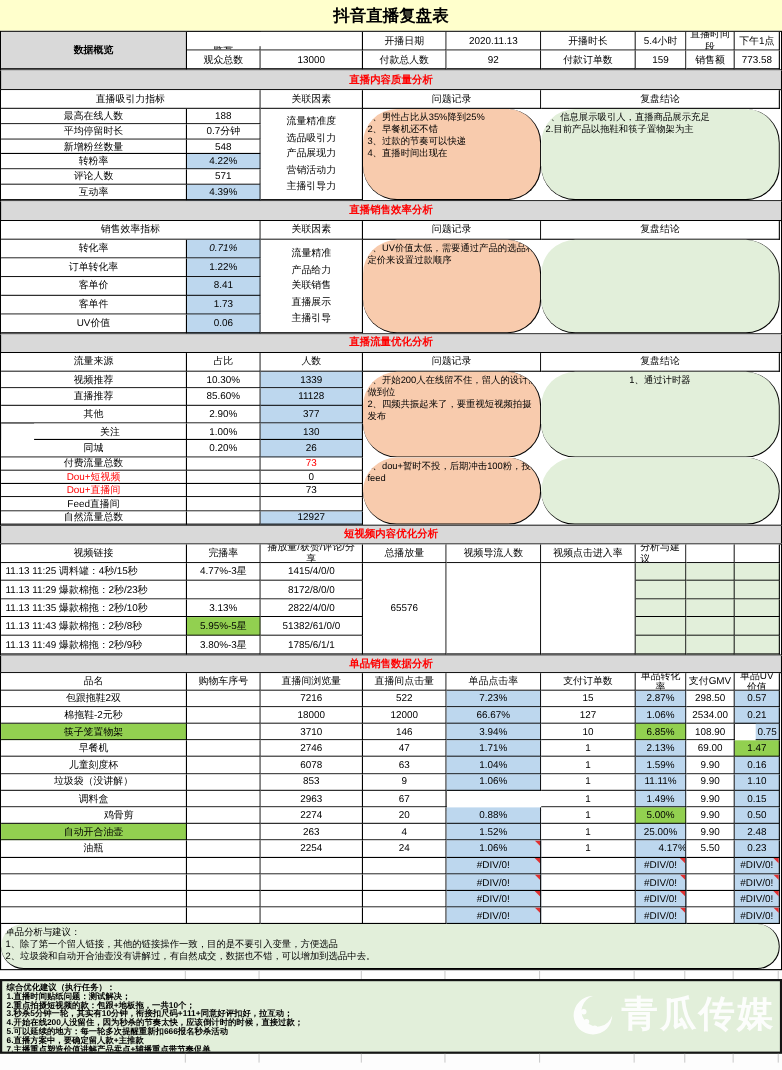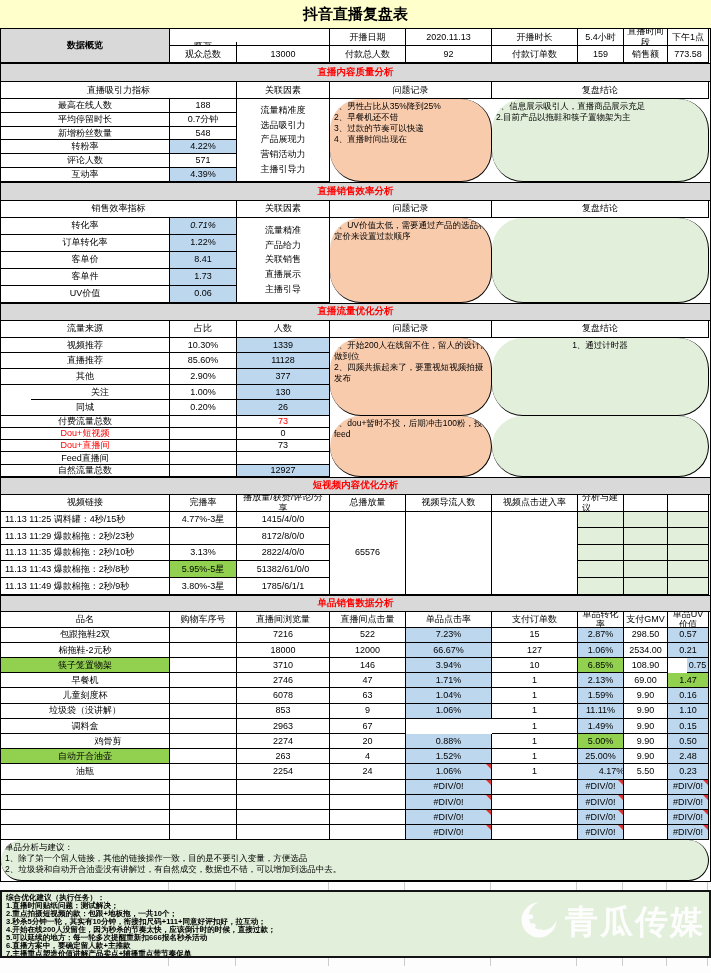--- a/index.html
+++ b/index.html
@@ -27,21 +27,21 @@
   .small{font-size:8.5px;line-height:1.3;border-radius:31px;}
   .factors{line-height:1.65;}
   .err{position:relative;}
   .err::after{content:'';position:absolute;top:0;right:0;width:0;height:0;
               border-left:5px solid transparent;border-top:5px solid #e03131;}
   .gridrow{display:flex;width:711px;}
   .gridrow div{box-sizing:border-box;border-right:1px solid #cccccc;height:100%;}
   .sumbox{width:711px;height:68px;box-sizing:border-box;border:2.5px solid #141414;background:#e2efda;
           padding:2px 4px;font-size:7.6px;font-weight:bold;line-height:7.9px;overflow:hidden;}
   .sumline{white-space:nowrap;}
-  .watermark{position:absolute;right:6px;top:900px;display:flex;align-items:flex-start;gap:6px;
+  .watermark{position:absolute;right:6px;top:900px;display:flex;align-items:center;gap:6px;
              color:#ffffff;opacity:0.92;font-weight:bold;font-size:33px;letter-spacing:2px;pointer-events:none;}
 </style>
 </head>
 <body>
 
 <div class="page">
   <div class="title">抖音直播复盘表</div>
 
   <div class="tbl" style="grid-template-rows:17px 17px;">
       <div class="c gray bold" style="grid-area: 1 / 1 / 3;">数据概览</div>

